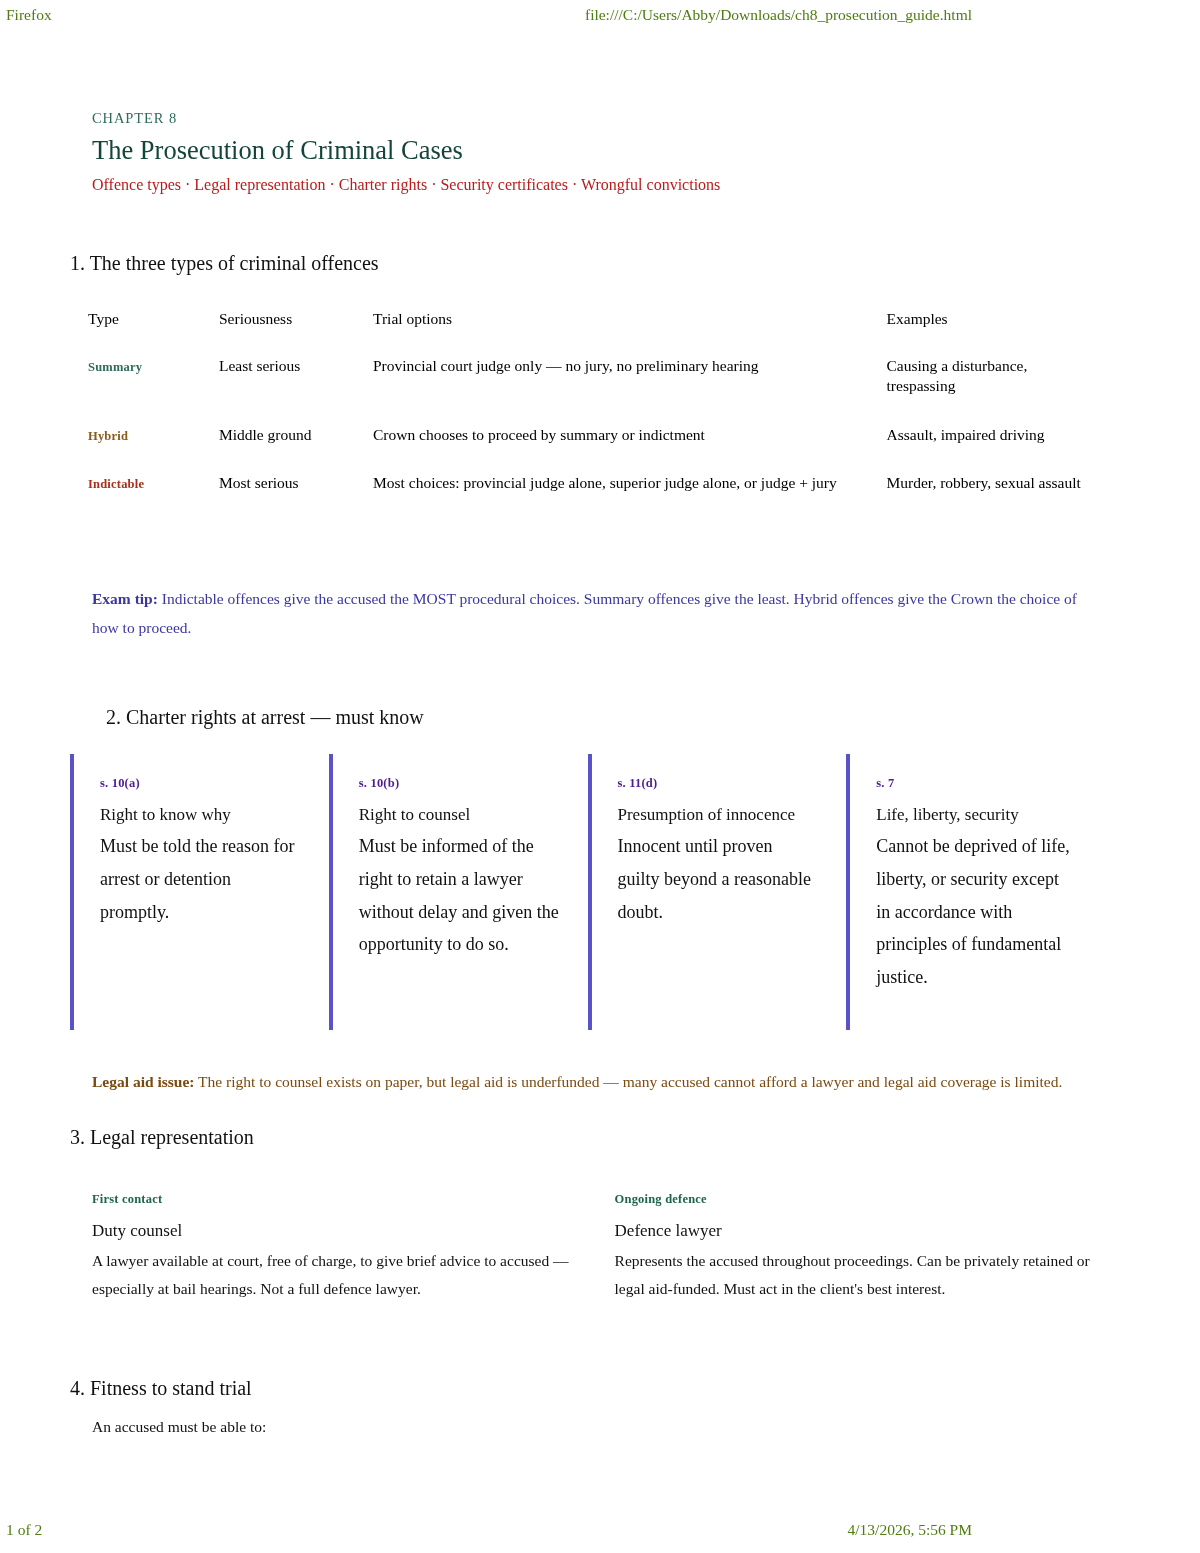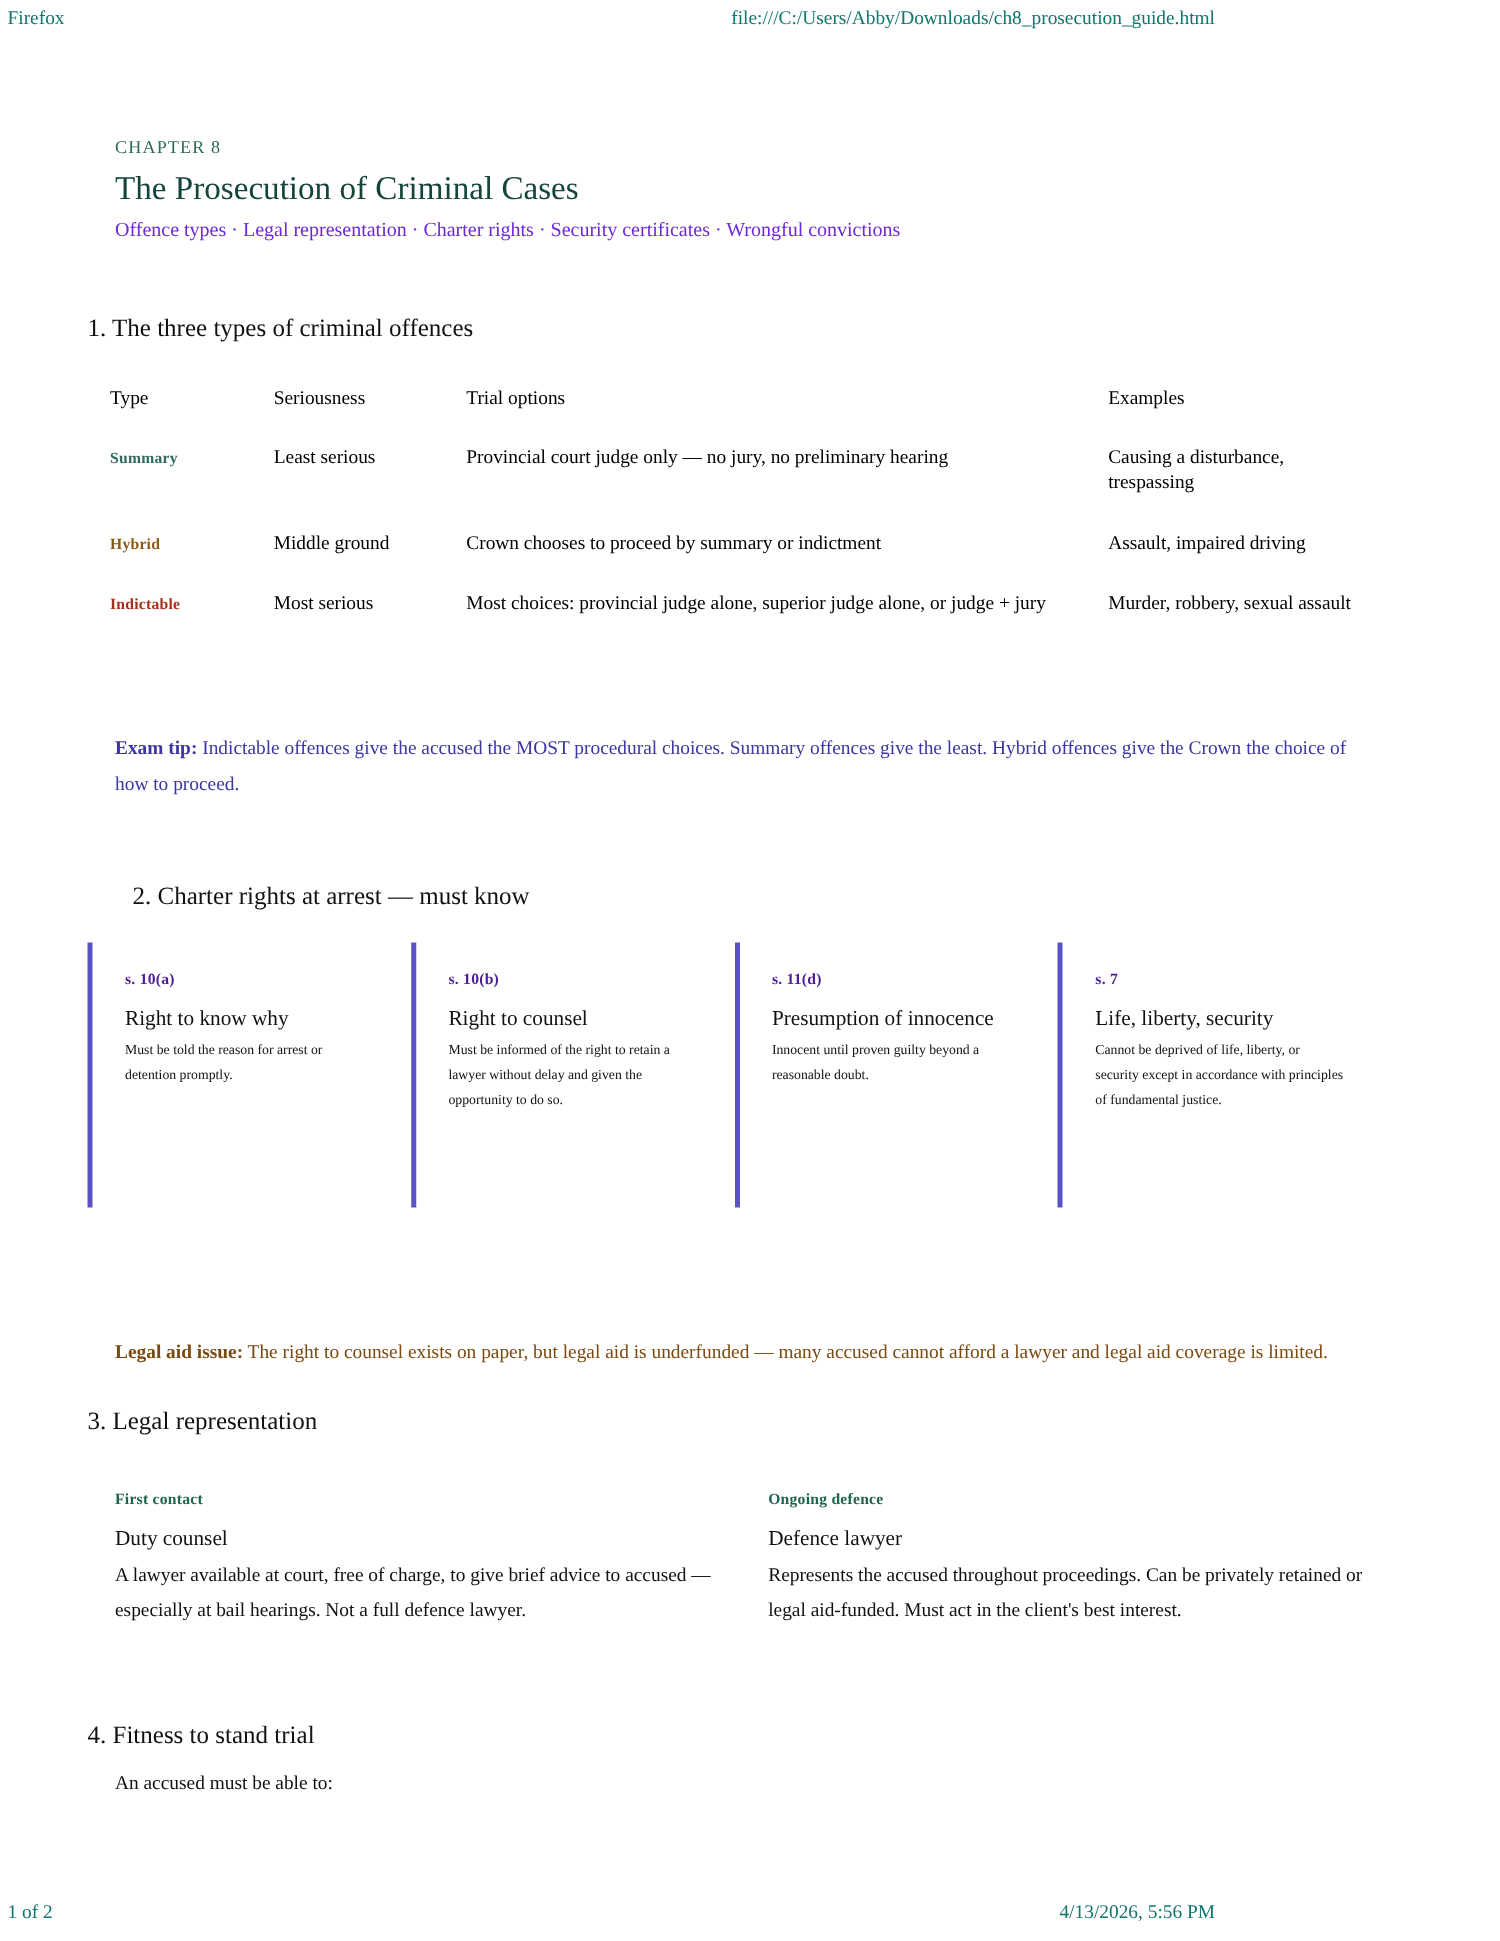--- a/index.html
+++ b/index.html
@@ -19,21 +19,21 @@
 
   
   .print-header,
   .print-footer {
     position: absolute;
     left: 0;
     width: 978px;
     display: flex;
     justify-content: space-between;
     font-size: 15.5px;
-    color: #0f766e;
+    color: #4d7c0f;
     box-sizing: border-box;
   }
   .print-header { top: 6px; padding: 0 6px; }
   .print-footer { top: 1521px; padding: 0 6px; }
 
   
   .page {
     position: absolute;
     top: 0;
     left: 0;
@@ -50,21 +50,21 @@
     font-family: "Liberation Serif", "DejaVu Serif", serif;
   }
   .doc-title {
     font-size: 26.5px;
     color: #14453a;
     margin-top: 9px;
     line-height: 1.12;
   }
   .doc-subtitle {
     font-size: 16px;
-    color: #6d28d9;
+    color: #b91c1c;
     margin-top: 9px;
     line-height: 1.2;
   }
 
   
   .section-heading {
     position: absolute;
     left: 70px;
     font-size: 20px;
     color: #111;
@@ -144,21 +144,21 @@
     color: #4c1d95;
     letter-spacing: 0.2px;
   }
   .card-title {
     font-size: 17px;
     color: #111;
     margin-top: 13px;
     line-height: 1.3;
   }
   .card-body {
-    font-size: 11px;
+    font-size: 18px;
     color: #111;
     margin-top: 4px;
     line-height: 1.82;
   }
 
   
   .rep-cols {
     position: absolute;
     left: 92px;
     top: 1192px;

